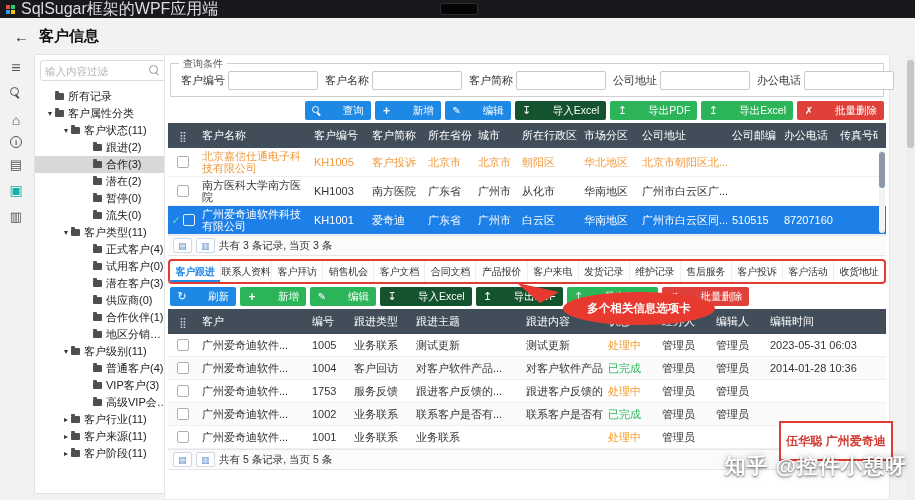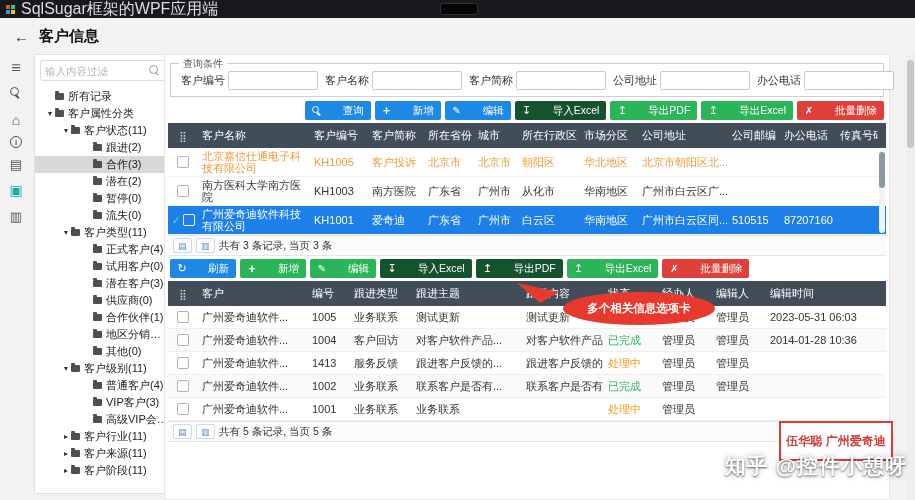--- a/index.html
+++ b/index.html
@@ -252,25 +252,20 @@
           <span class="tfolder"></span>
           <span class="tlabel">合作伙伴(1)</span>
         </div>
 
         <div class="titem lv2">
           <span class="tarrow"></span>
           <span class="tfolder"></span>
           <span class="tlabel">地区分销商(0)</span>
         </div>
 
-        <div class="titem lv2">
-          <span class="tarrow"></span>
-          <span class="tfolder"></span>
-          <span class="tlabel">其他(0)</span>
-        </div>
 
         <div class="titem lv1">
           <span class="tarrow">▾</span>
           <span class="tfolder"></span>
           <span class="tlabel">客户级别(11)</span>
         </div>
 
         <div class="titem lv2">
           <span class="tarrow"></span>
           <span class="tfolder"></span>
@@ -449,20 +444,51 @@
           <div class="vthumb"></div>
         </div>
     </div>
 
     <div class="pager">
       <button class="pgbtn pg1"></button>
       <button class="pgbtn pg2"></button>
       <span class="pgtext">共有 3 条记录, 当页 3 条</span>
     </div>
 
+    <div class="tabstrip">
+
+        <div class="tab active">客户跟进</div>
+
+        <div class="tab">联系人资料</div>
+
+        <div class="tab">客户拜访</div>
+
+        <div class="tab">销售机会</div>
+
+        <div class="tab">客户文档</div>
+
+        <div class="tab">合同文档</div>
+
+        <div class="tab">产品报价</div>
+
+        <div class="tab">客户来电</div>
+
+        <div class="tab">发货记录</div>
+
+        <div class="tab">维护记录</div>
+
+        <div class="tab">售后服务</div>
+
+        <div class="tab">客户投诉</div>
+
+        <div class="tab">客户活动</div>
+
+        <div class="tab">收货地址</div>
+
+    </div>
 
     <div class="toolbar2">
 
         <button class="btn btn-blue">
           <span class="bicon ic-refresh"></span>
           <span class="blabel">刷新</span>
         </button>
 
         <button class="btn btn-green">
           <span class="bicon ic-plus"></span>
@@ -541,21 +567,21 @@
             <div class="td t2c7">管理员</div>
             <div class="td t2c8">管理员</div>
             <div class="td t2c9">2014-01-28 10:36</div>
           </div>
 
           <div class="tr">
             <div class="td t2c0 cbcell">
               <span class="cb"></span>
             </div>
             <div class="td t2c1">广州爱奇迪软件...</div>
-            <div class="td t2c2">1413</div>
+            <div class="td t2c2">1753</div>
             <div class="td t2c3">服务反馈</div>
             <div class="td t2c4">跟进客户反馈的...</div>
             <div class="td t2c5">跟进客户反馈的...</div>
             <div class="td t2c6 st-proc">处理中</div>
             <div class="td t2c7">管理员</div>
             <div class="td t2c8">管理员</div>
           </div>
 
           <div class="tr">
             <div class="td t2c0 cbcell">

